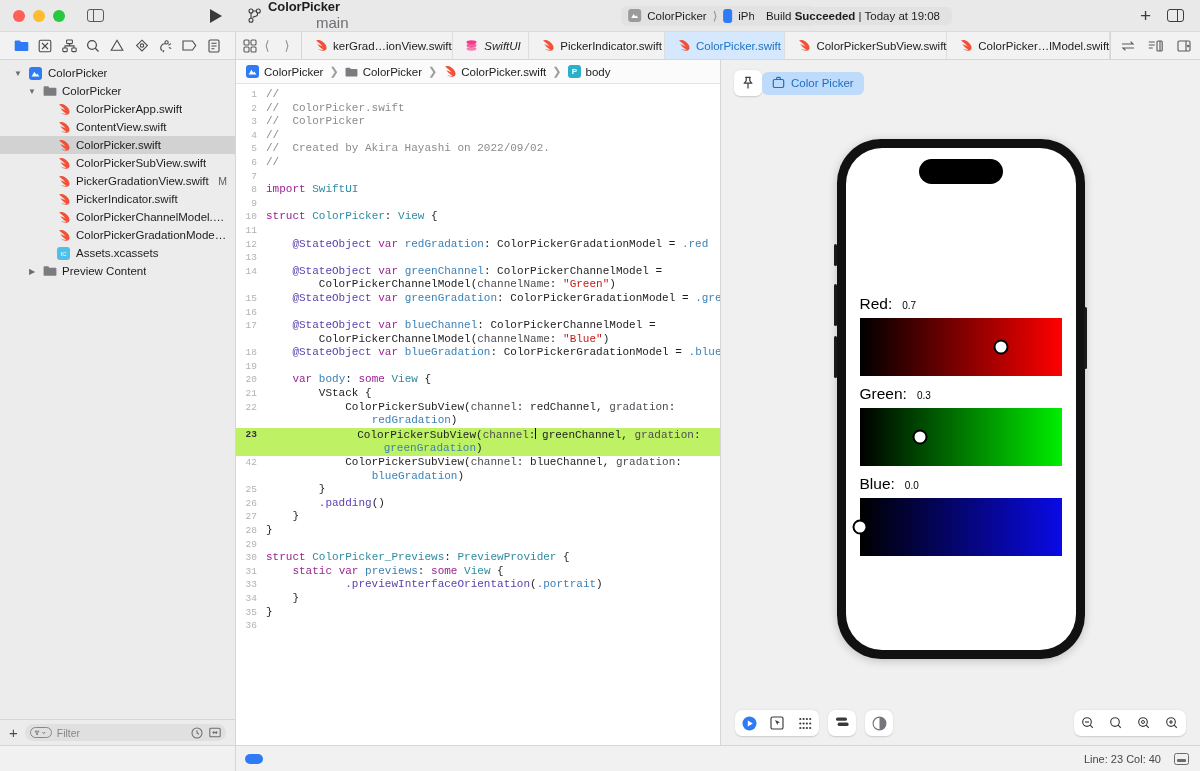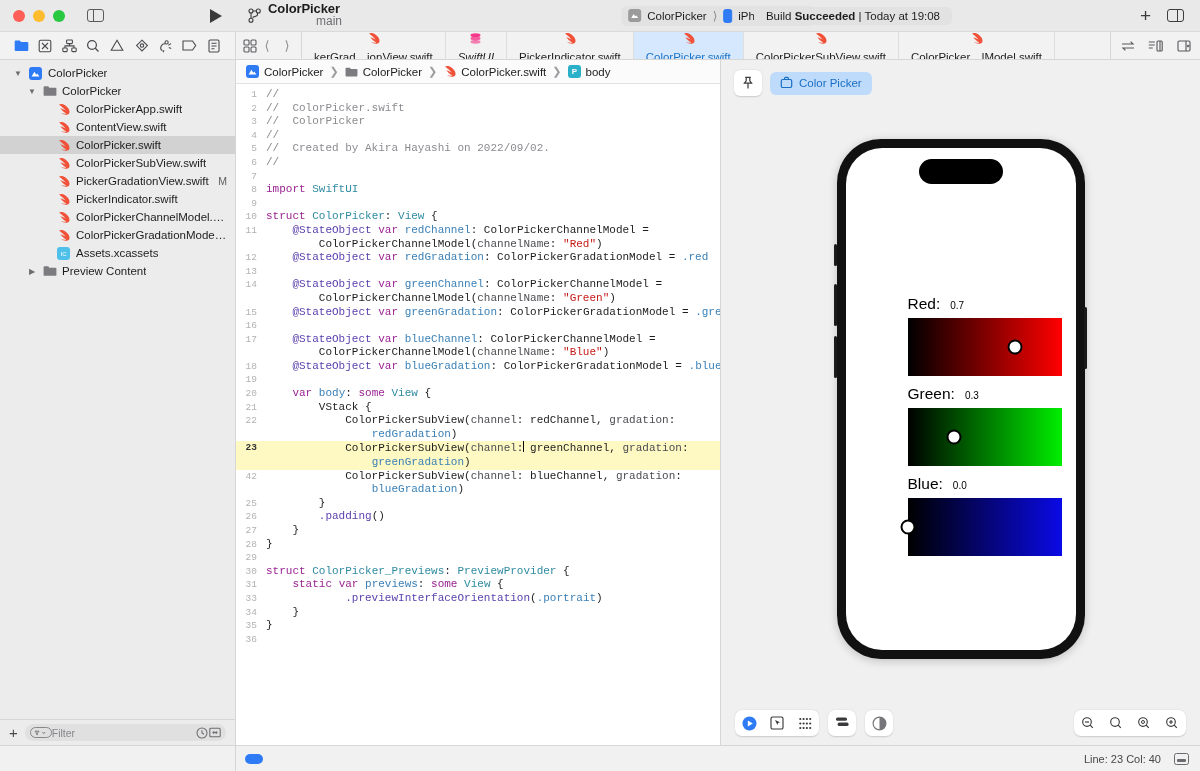--- a/index.html
+++ b/index.html
@@ -24,21 +24,21 @@
                     border-radius:3px; position:relative; }
   .sidebar-toggle::before{content:"";position:absolute;left:5px;top:-1px;bottom:-1px;width:1.4px;background:#5a5a5a;}
   .run-btn { margin-left:auto; margin-right:14px; width:0;height:0;
              border-left:12px solid #3a3a3a; border-top:7px solid transparent;
              border-bottom:7px solid transparent; }
   .tb-right { flex:1; display:flex; align-items:center; height:100%; padding-right:10px; gap:0; position:relative; }
   .branch { display:flex; align-items:center; gap:7px; padding-left:12px; }
   .branch-ico { width:13px; height:15px; position:relative; }
   .branch-ico svg{ display:block; }
   .proj-name { font-size:13px; font-weight:700; line-height:1.05; letter-spacing:-.1px;}
-  .proj-sub { font-size:12px; color:#6e6e73; line-height:1.15;padding-left:48px; }
+  .proj-sub { font-size:15px; color:#6e6e73; line-height:1.15;padding-left:48px; }
   .scheme { position:absolute; left:50%; transform:translateX(-50%);
             display:flex; align-items:center; gap:6px; background:#e2e2e2; border-radius:6px;
             padding:3px 10px 3px 7px; }
   .scheme .sq { width:13px;height:13px;border-radius:3px;background:#9b9b9b;display:flex;align-items:center;justify-content:center;}
   .scheme .sq svg{display:block}
   .chev { color:#8b8b8f; font-size:12px; }
   .scheme-txt{font-size:11.5px;}
   .dev-ico { width:9px;height:14px;border:1.6px solid #2f7bf6; border-radius:2.5px; background:#2f7bf6;}
   .status { position:absolute; left:64%; transform:translateX(-50%); background:#e2e2e2;
             border-radius:5px; padding:3px 12px; font-size:11.5px; white-space:nowrap;}
@@ -53,21 +53,21 @@
              border-bottom:1px solid #d6d6d6; flex:none; }
   .nav-icons { width:236px; display:flex; align-items:center; justify-content:space-around;
                padding:0 9px; border-right:1px solid #d6d6d6; background:#f2f2f2;}
   .nav-icons .ni { width:17px; height:17px; display:flex;align-items:center;justify-content:center; color:#4b4b4f;}
   .nav-icons .ni svg{display:block;}
   .tabs-area { flex:1; display:flex; align-items:stretch; overflow:hidden; }
   .tabs-left-ctl { display:flex; align-items:center; gap:0; padding:0 4px 0 6px; border-right:1px solid #d6d6d6;}
   .grid-ico{width:15px;height:15px;display:flex;align-items:center;justify-content:center;}
   .arrowbtn{ width:20px;text-align:center;color:#8d8d92;font-size:13px; }
   .tab { display:flex; align-items:center; gap:6px; padding:0 12px; min-width:0;
-         border-right:1px solid #dedede; font-size:11.5px; white-space:nowrap; background:#f2f2f2;flex-direction:column;}
+         border-right:1px solid #dedede; font-size:11.5px; white-space:nowrap; background:#f2f2f2;}
   .tab.active { background:#d6e8fd; color:#1a73c7; }
   .swift-ico { width:13px; height:13px; flex:none; }
   .tab-right-ctl { margin-left:auto; display:flex; align-items:center; gap:13px; padding:0 9px;
                    border-left:1px solid #d6d6d6;}
   .tab-right-ctl .ti{width:15px;height:15px;display:flex;align-items:center;justify-content:center;color:#58585c;}
 
   
   .main { flex:1; display:flex; min-height:0; }
 
   
@@ -77,58 +77,58 @@
   .row { display:flex; align-items:center; height:18px; font-size:11.5px; gap:5px; padding-right:8px;}
   .row.sel { background:#d2d2d2; }
   .disc { width:10px; text-align:center; color:#6d6d70; font-size:8px; flex:none;}
   .ficon { width:15px; height:15px; flex:none; display:flex; align-items:center; justify-content:center;}
   .rname{ overflow:hidden; text-overflow:ellipsis; white-space:nowrap; }
   .mflag { margin-left:auto; color:#5d5d60; font-size:10.5px; }
   .side-bottom { height:26px; border-top:1px solid #d6d6d6; display:flex; align-items:center;
                  gap:7px; padding:0 9px; background:#ececec; }
   .sb-plus{font-size:15px;color:#4a4a4d;font-weight:300;line-height:1;}
   .filterbox{ flex:1; height:17px; background:#e0e0e0; border-radius:8.5px; display:flex; align-items:center;
-              padding:0 5px; }
+              gap:5px; padding:0 5px; }
   .filt-pill{ width:22px;height:11px;border:1px solid #87878b;border-radius:6px; display:flex;
               align-items:center; justify-content:center; gap:1px;}
   .filterph{ color:#86868a; font-size:10.5px;}
   .sb-ico{ width:13px;height:13px; color:#5d5d60; display:flex;align-items:center;justify-content:center;}
 
   
   .editor-wrap { flex:1; display:flex; flex-direction:column; min-width:0; background:#fff; }
   .breadcrumb { height:24px; display:flex; align-items:center; gap:5px; padding:0 10px;
                 background:#fbfbfb; border-bottom:1px solid #e2e2e2; font-size:11.5px; flex:none;}
   .bc-ic{width:13px;height:13px;display:flex;align-items:center;justify-content:center;flex:none;}
   .bc-sep{color:#9c9ca0;font-size:11px;margin:0 1px;}
   .code { flex:1; overflow:hidden; position:relative; padding-top:4px;
           font-family:"Liberation Mono","DejaVu Sans Mono",monospace; font-size:11px; line-height:13.6px;}
   .cline { display:flex; min-height:13.6px; }
-  .cline.hl { background:#fef9c3; }
+  .cline.hl { background:#bef264;gap:12px; }
   .gut { width:30px; text-align:right; padding-right:9px; color:#b2b2b5; flex:none;
          font-size:9.5px; line-height:13.6px; }
   .cline.hl .gut{ color:#303033; font-weight:700;}
   .ctext { white-space:pre; color:#1d1d1f; }
   .k{color:#9b2393;} .s{color:#c41a16;} .c{color:#8b8b90;}
   .p{color:#3a80b7;} .f{color:#4c4c52;} .m{color:#5a3fad;} .ty{color:#2e8ba0;}
   .cur{display:inline-block;width:1px;height:11px;background:#0a0a0a;vertical-align:-1px;margin:0 -0.5px;}
 
   
   .preview { width:480px; flex:none; background:#f0f0f0; border-left:1px solid #d6d6d6;
              display:flex; flex-direction:column; position:relative;}
-  .prev-top { padding:10px 0 0 13px; display:flex; align-items:center; gap:8px; flex:none;}
+  .prev-top { padding:10px 0 0 13px; display:flex; align-items:center; flex:none;}
   .pin-btn { width:28px;height:26px;background:#fff;border-radius:6px; display:flex;align-items:center;
              justify-content:center; box-shadow:0 .5px 1.5px rgba(0,0,0,.16);}
   .prev-tab { display:flex;align-items:center;gap:6px; background:#bfdbfb; color:#1a6fc4;
               border-radius:6px; padding:4px 10px; font-size:11.5px;}
   .prev-stage { flex:1; display:flex; align-items:center; justify-content:center; min-height:0; }
 
   .phone { width:248px; height:520px; background:#111; border-radius:44px; padding:9px;
            position:relative; box-shadow:0 2px 10px rgba(0,0,0,.2); }
   .screen { width:100%; height:100%; background:#fff; border-radius:36px; overflow:hidden;
-            position:relative; display:flex; flex-direction:column;padding-left:48px; }
+            position:relative; display:flex; flex-direction:column; }
   .notch { position:absolute; top:11px; left:50%; transform:translateX(-50%);
            width:84px; height:25px; background:#000; border-radius:14px; z-index:3;}
   .sidebtn { position:absolute; background:#1a1a1a; border-radius:2px; }
   .sb-mute{ left:-2.5px; top:105px; width:3px; height:22px;}
   .sb-vup { left:-2.5px; top:145px; width:3px; height:42px;}
   .sb-vdn { left:-2.5px; top:197px; width:3px; height:42px;}
   .sb-pwr { right:-2.5px; top:168px; width:3px; height:62px;}
 
   .picker { padding:0 14px; margin-top:144px; display:flex; flex-direction:column; }
   .ch-head { display:flex; align-items:baseline; gap:10px; padding:3px 0 5px 0; }
@@ -604,22 +604,20 @@
           <div class="cline">
             <span class="gut">9</span>
             <span class="ctext"></span>
           </div>
           <div class="cline">
             <span class="gut">10</span>
             <span class="ctext"><span class="k">struct</span> <span class="ty">ColorPicker</span>: <span class="ty">View</span> {</span>
           </div>
           <div class="cline">
             <span class="gut">11</span>
-            <span class="ctext">    <span class="m">@StateObject</span> <span class="k">var</span> <span class="p">redChannel</span>: ColorPickerChannelModel =
-        ColorPickerChannelModel(<span class="f">channelName</span>: <span class="s">"Red"</span>)</span>
           </div>
           <div class="cline">
             <span class="gut">12</span>
             <span class="ctext">    <span class="m">@StateObject</span> <span class="k">var</span> <span class="p">redGradation</span>: ColorPickerGradationModel = <span class="p">.red</span></span>
           </div>
           <div class="cline">
             <span class="gut">13</span>
             <span class="ctext"></span>
           </div>
           <div class="cline">

